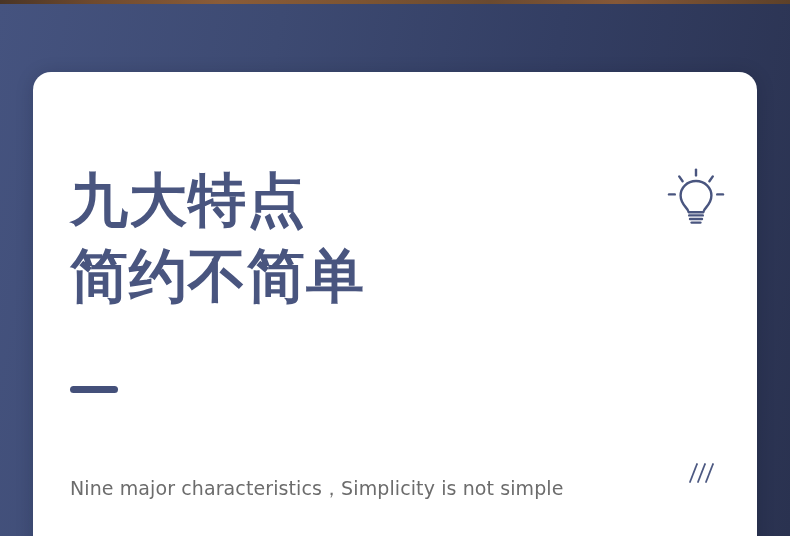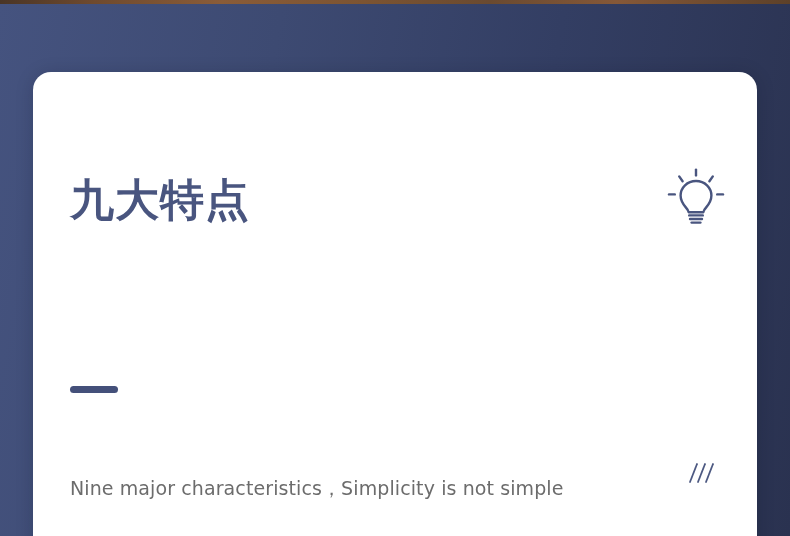--- a/index.html
+++ b/index.html
@@ -48,21 +48,21 @@
     height: 100%;
   }
 
   .headline {
     position: absolute;
     left: 37px;
     top: 90px;
     color: #49557f;
     font-family: "Liberation Sans", "DejaVu Sans", sans-serif;
     font-weight: bold;
-    font-size: 44px;
+    font-size: 58px;
     line-height: 76px;
     letter-spacing: 1px;
     white-space: nowrap;
   }
   .headline .line {
     display: block;
   }
 
   .bulb-icon {
     position: absolute;
@@ -108,20 +108,21 @@
 
 <div class="poster">
 
   <div class="top-strip"></div>
 
   <div class="card">
     <div class="card-inner">
 
       <div class="headline">
         <span class="line">九大特点</span>
+        <span class="line">简约不简单</span>
       </div>
 
       <div class="bulb-icon">
         <svg viewBox="0 0 58 62" width="58" height="62" xmlns="http://www.w3.org/2000/svg" fill="none" stroke="#49557f" stroke-width="2.4" stroke-linecap="round" stroke-linejoin="round">
           <path d="M29 13 C20.2 13 13.6 19.6 13.6 27.6 C13.6 32.8 16.2 36.4 18.8 39.4 C20.4 41.2 21.4 42.6 21.6 44.2 L36.4 44.2 C36.6 42.6 37.6 41.2 39.2 39.4 C41.8 36.4 44.4 32.8 44.4 27.6 C44.4 19.6 37.8 13 29 13 Z"></path>
           <line x1="22.2" y1="47.4" x2="35.8" y2="47.4"></line>
           <line x1="23.0" y1="51.0" x2="35.0" y2="51.0"></line>
           <line x1="24.6" y1="54.6" x2="33.4" y2="54.6"></line>
           <line x1="29" y1="1.6" x2="29" y2="7.4"></line>
           <line x1="12.2" y1="8.4" x2="15.6" y2="13.2"></line>

